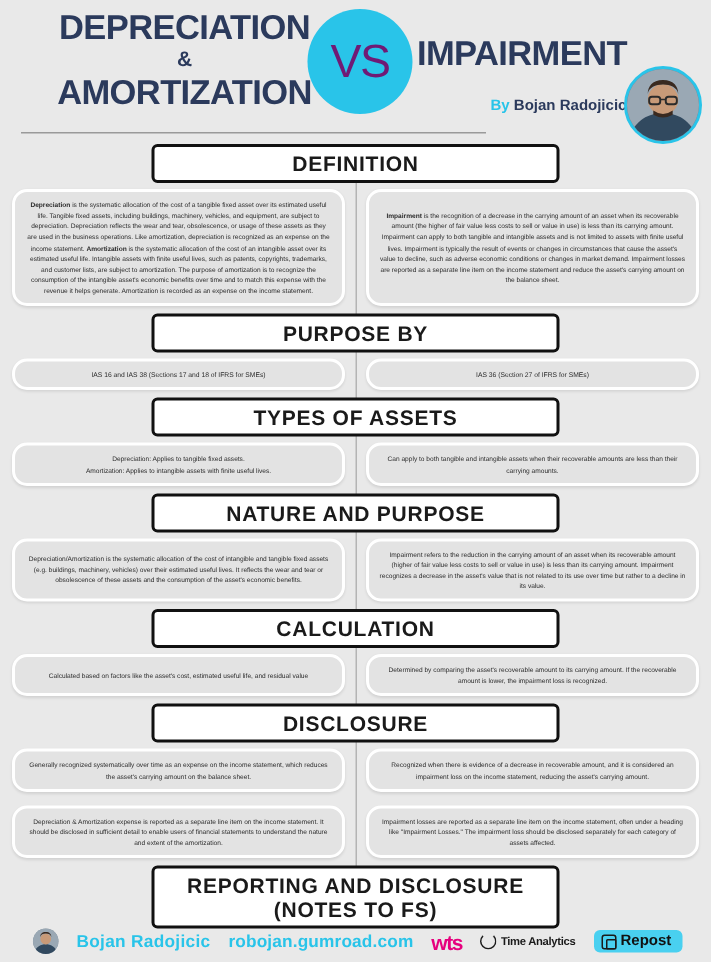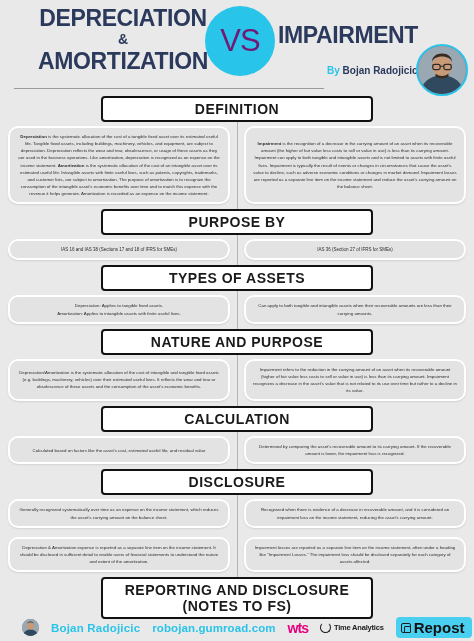--- a/index.html
+++ b/index.html
@@ -231,21 +231,21 @@
   .f-repost-icon::after {
     content: "";
     position: absolute;
     left: 2px; top: 2px;
     width: 5px; height: 5px;
     border: 1.2px solid #1a1a1a;
     border-radius: 1px;
     background: #49d0f0;
   }
   .f-repost-label {
-    font-size: 15px;
+    font-size: 10px;
     font-weight: bold;
     color: #111111;
   }
 </style>
 </head>
 <body>
 
 <div id="page">
 
   <div class="header">

